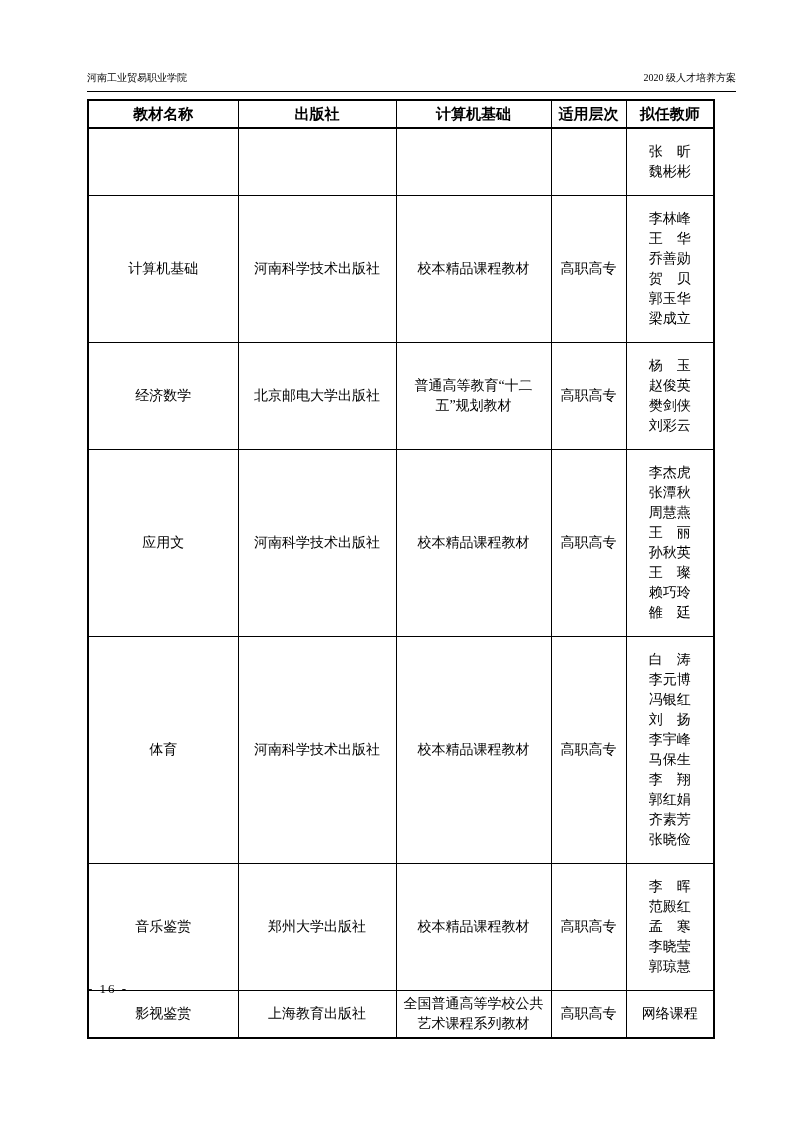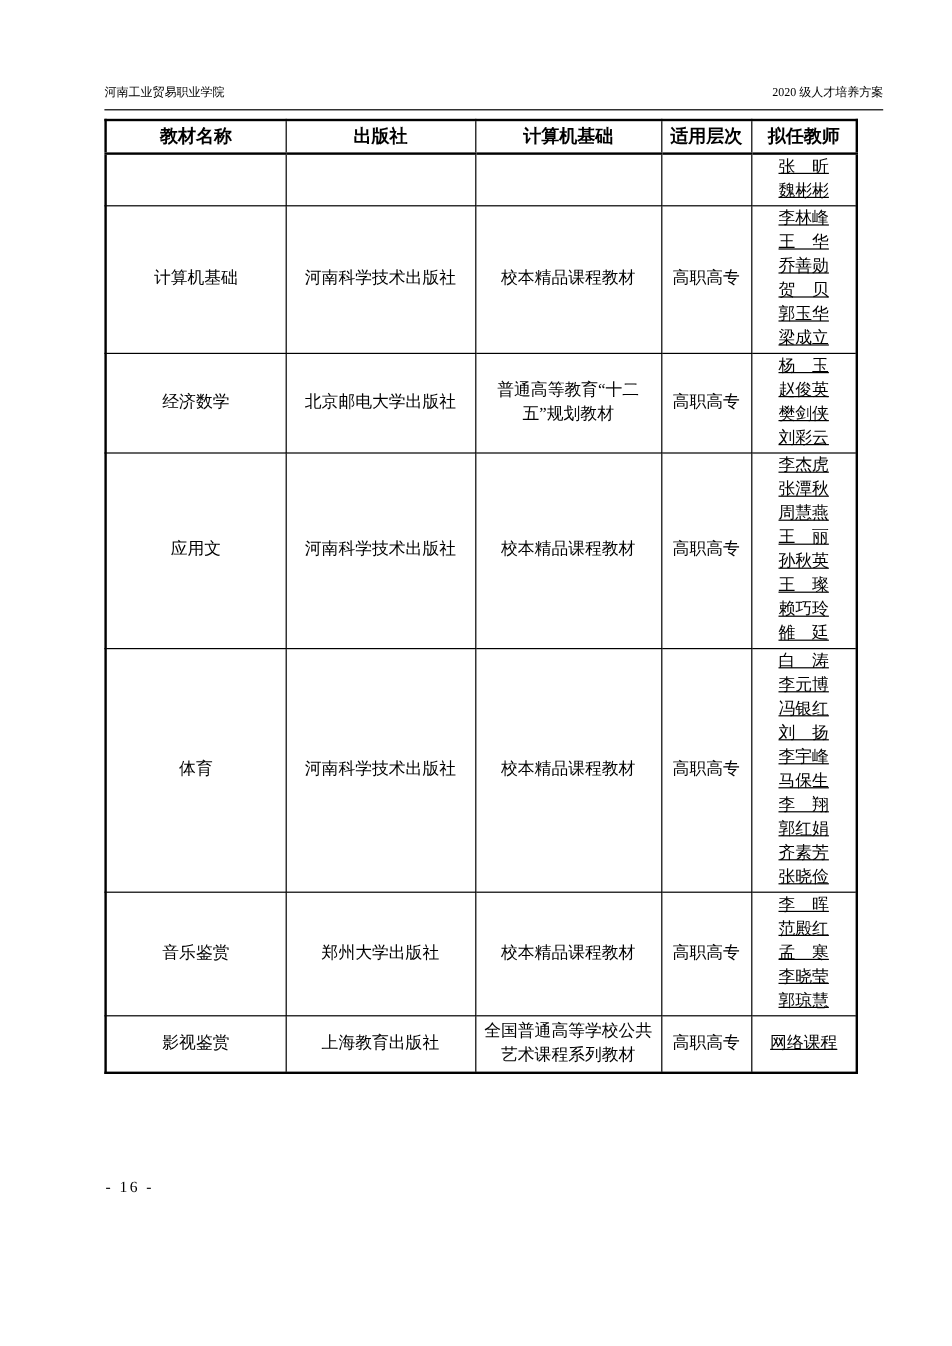--- a/index.html
+++ b/index.html
@@ -56,21 +56,21 @@
   .doc-table thead th {
     font-weight: bold;
     font-size: 15px;
     line-height: 20px;
     padding: 3px 2px;
     border-bottom: 2px solid #000;
     margin-left: 25px;
   }
   .doc-table td.c2 { padding: 3px 6px; }
   .doc-table td.c2.wrap-left { text-align: center; }
-  .doc-table td.c4 { padding: 1px 2px; text-decoration: underline; }
+  .doc-table td.c4 { padding: 13px 2px; }
   .doc-table td.c4 div { line-height: 20px; }
   .page-footer {
     position: absolute;
     left: 88px;
     top: 981px;
     font-size: 13px;
     font-family: "Liberation Serif", serif;
     letter-spacing: 2px;
   }
 </style>

